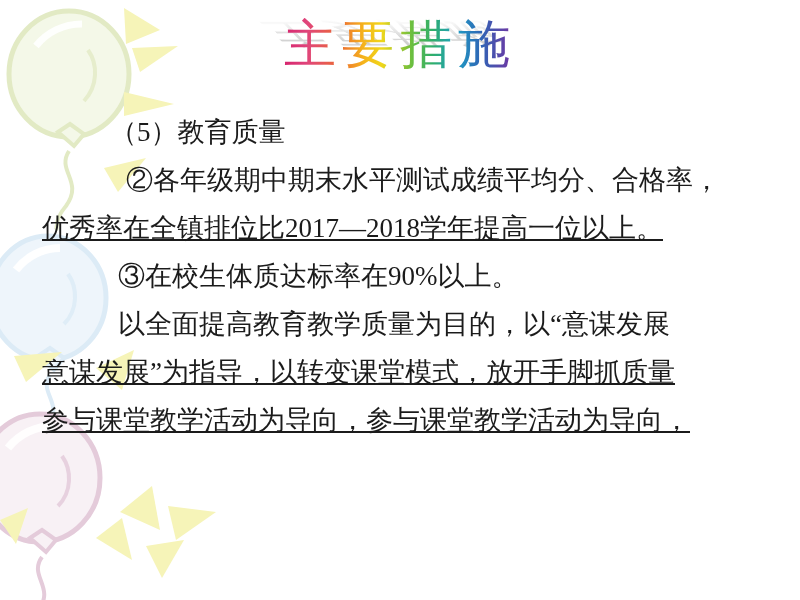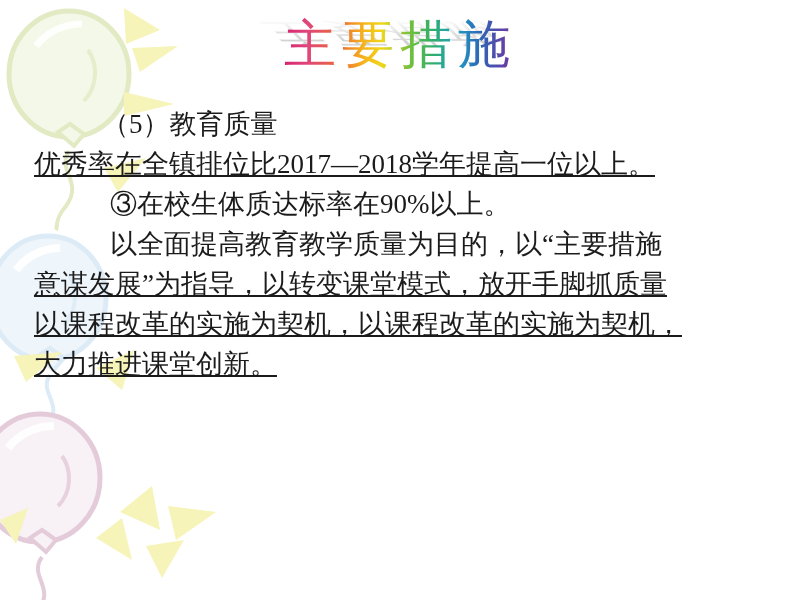--- a/index.html
+++ b/index.html
@@ -99,21 +99,21 @@
     position: absolute;
     left: 34px;
     top: 104px;
     width: 748px;
     z-index: 2;
     color: #1b1b1b;
     font-size: 27px;
     line-height: 40px;
     font-family: "Liberation Serif", "DejaVu Serif", serif;
   }
-  .para { margin: 0; white-space: pre-wrap; }
+  .para { margin: 8px; white-space: pre-wrap; }
   .ind1 { text-indent: 68px; }
   .ind2 { text-indent: 76px; }
   .ind3 { text-indent: 84px; }
   .flow { text-indent: 0; text-decoration: underline; }
 </style>
 </head>
 <body>
 
 <div id="slide">
 
@@ -171,21 +171,21 @@
 
   <div class="title-wrap">
     <div class="title-stack">
       <div class="title-reflect">主要措施</div>
       <div class="title-main">主要措施</div>
     </div>
   </div>
 
   <div class="body-block">
     <p class="para ind1">（5）教育质量</p>
+    <p class="para ind3">②各年级期中期末水平测试成绩平均分、合格率，</p>
     <p class="para flow">优秀率在全镇排位比2017—2018学年提高一位以上。</p>
     <p class="para ind2">③在校生体质达标率在90%以上。</p>
-    <p class="para ind2">以全面提高教育教学质量为目的，以“主要措施</p>
+    <p class="para ind2">以全面提高教育教学质量为目的，以“意谋发展</p>
     <p class="para flow">意谋发展”为指导，以转变课堂模式，放开手脚抓质量</p>
-    <p class="para flow">以课程改革的实施为契机，以课程改革的实施为契机，</p>
-    <p class="para flow">大力推进课堂创新。</p>
+    <p class="para flow">参与课堂教学活动为导向，参与课堂教学活动为导向，</p>
   </div>
 
 </div>
 
 </body></html>

